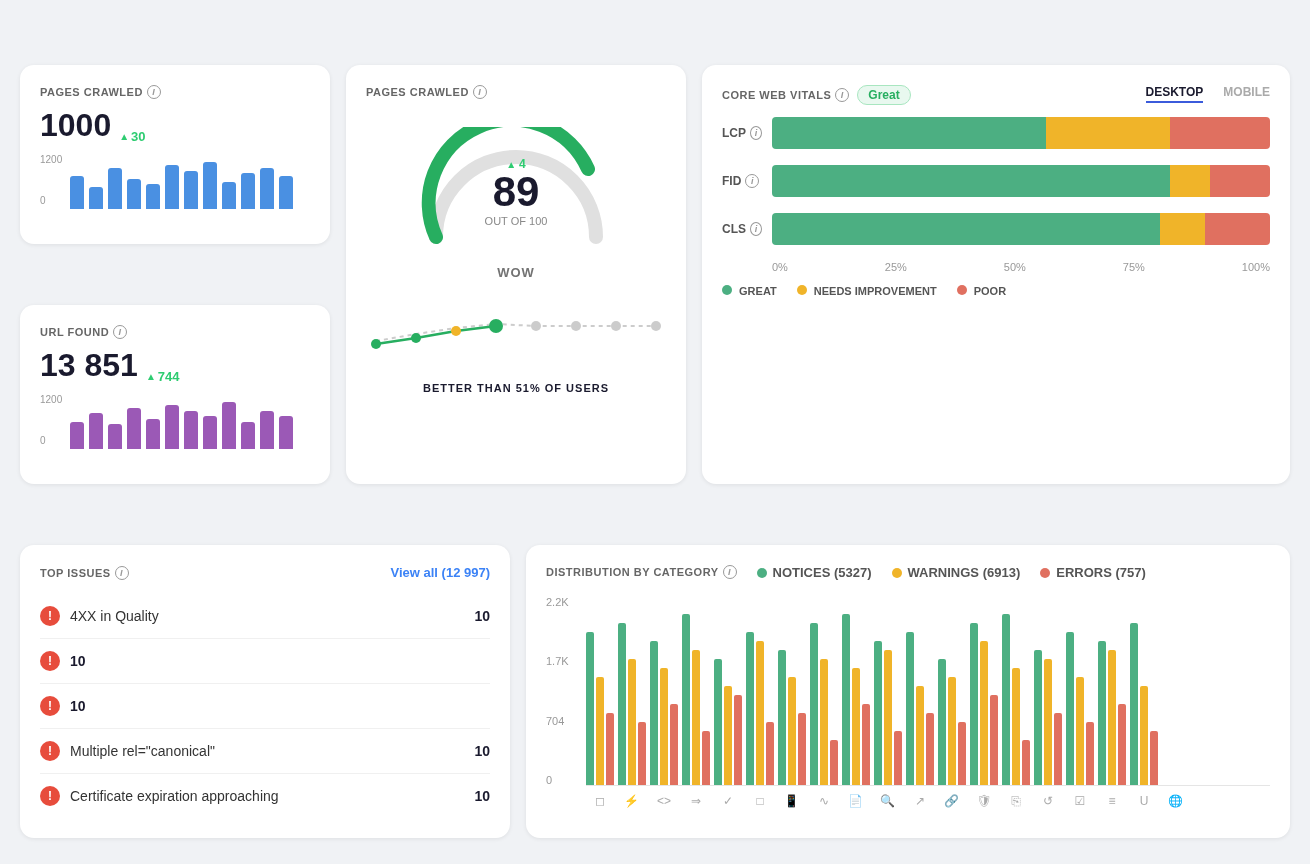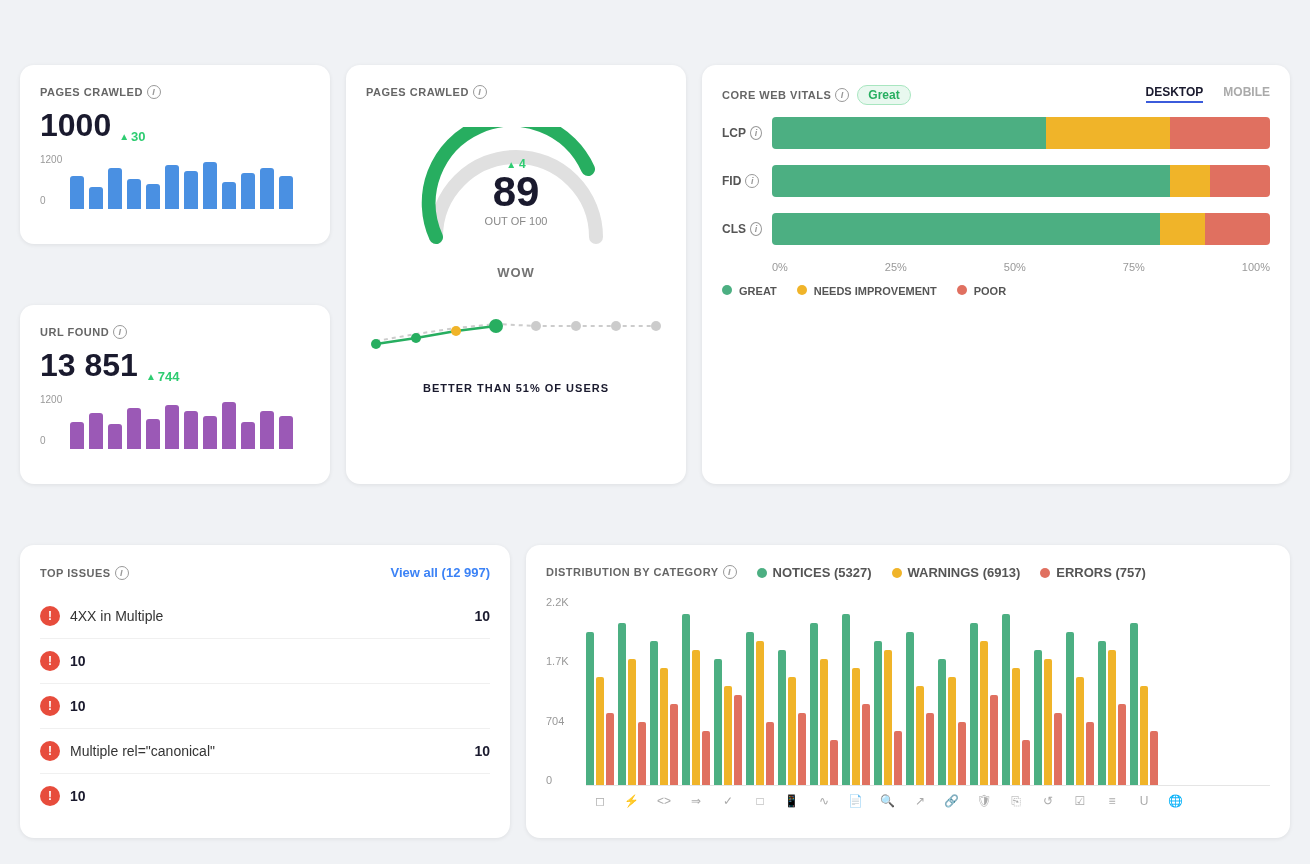--- a/index.html
+++ b/index.html
@@ -576,38 +576,39 @@
         <div class="card-label" style="margin-bottom:0;">
           <span>TOP ISSUES</span>
           <span class="info-icon">i</span>
         </div>
         <a class="view-all-link">View all (12 997)</a>
       </div>
 
       <div id="issues-list">
           <div class="issue-row">
       <div class="error-icon">!</div>
-      <span class="issue-label">4XX in Multiple</span>
+      <span class="issue-label">4XX in Quality</span>
       <span class="issue-count">10</span>
     </div>
           <div class="issue-row">
       <div class="error-icon">!</div>
       <span class="issue-count">10</span>
     </div>
           <div class="issue-row">
       <div class="error-icon">!</div>
       <span class="issue-count">10</span>
     </div>
           <div class="issue-row">
       <div class="error-icon">!</div>
       <span class="issue-label">Multiple rel="canonical"</span>
       <span class="issue-count">10</span>
     </div>
           <div class="issue-row">
       <div class="error-icon">!</div>
+      <span class="issue-label">Certificate expiration approaching</span>
       <span class="issue-count">10</span>
     </div>
         </div>
     </div>
 
     <div class="card">
       <div class="dist-header">
         <div class="card-label" style="margin-bottom:0;">
           <span>DISTRIBUTION BY CATEGORY</span>
           <span class="info-icon">i</span>

